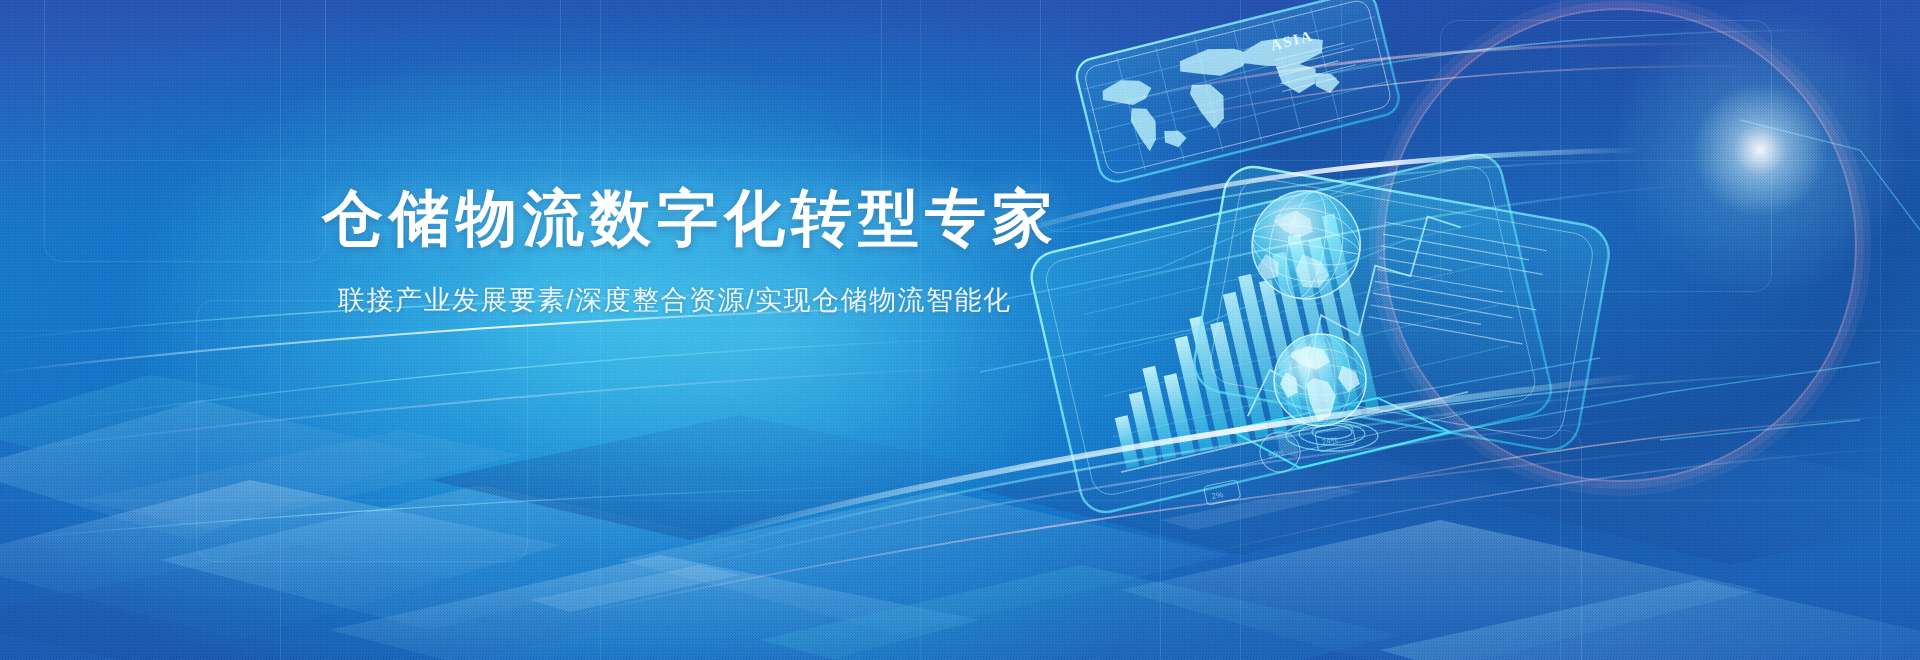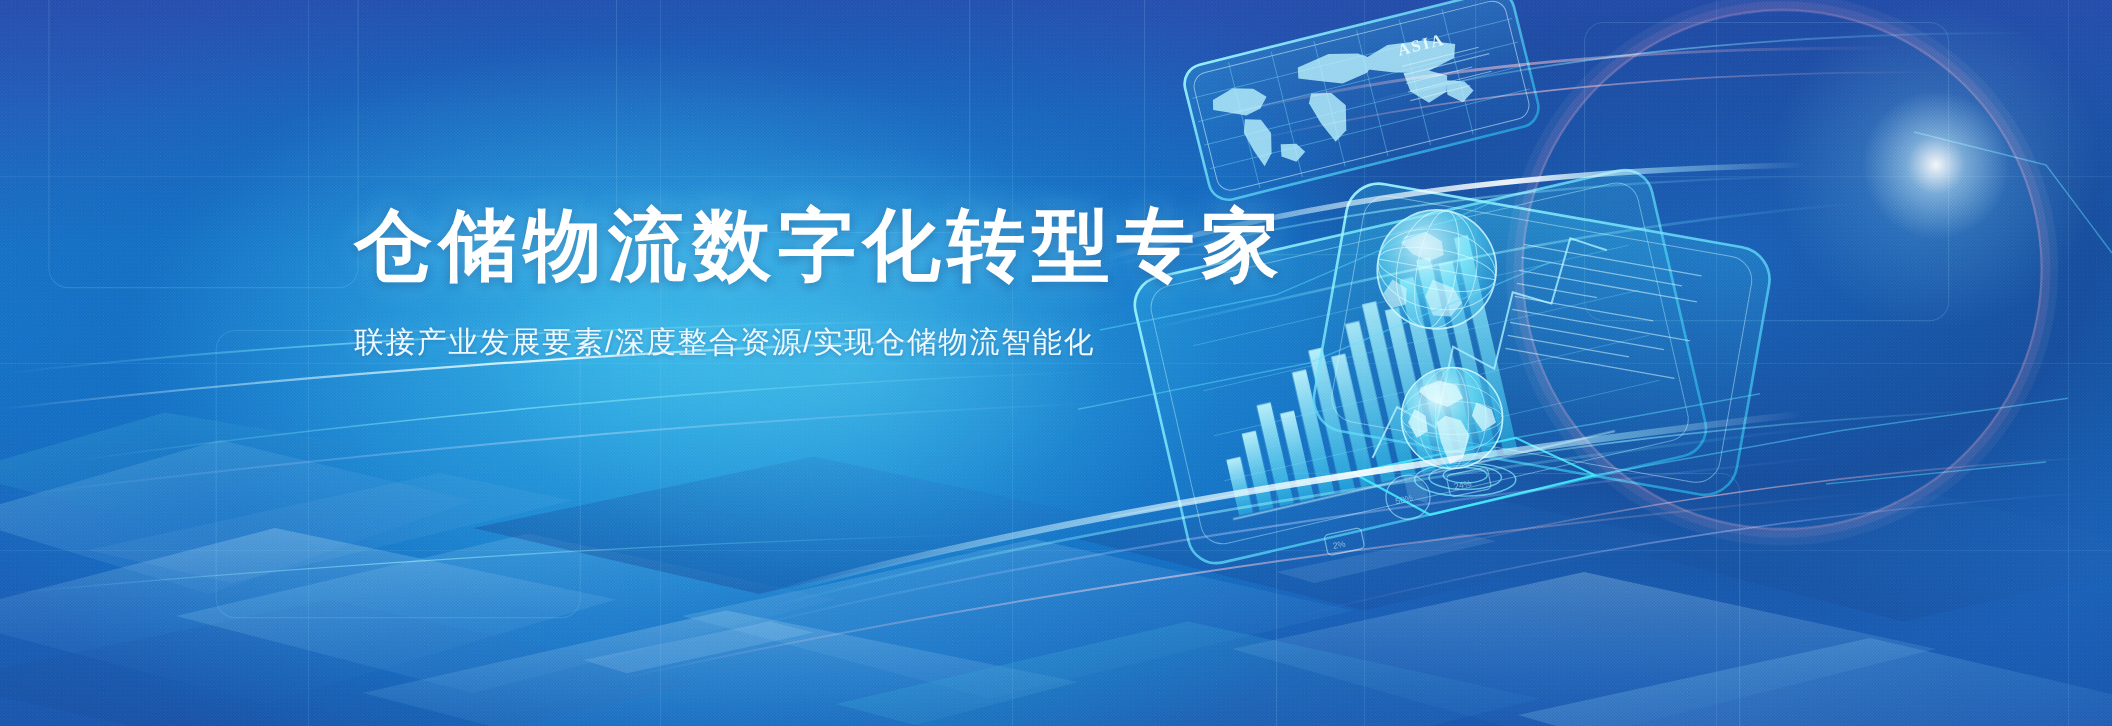--- a/index.html
+++ b/index.html
@@ -79,30 +79,30 @@
     transform:translate(-50%,-50%);
     border-radius:50%;
     box-shadow:0 0 0 2px rgba(255,150,120,.22), 0 0 0 9px rgba(255,120,90,.10), 0 0 0 16px rgba(255,180,140,.06);
     mix-blend-mode:screen;pointer-events:none;
   }
 
   
   .copy{position:absolute;left:322px;top:186px;width:900px;}
   .headline{
     margin:0;
-    font-size:71px;
+    font-size:61px;
     line-height:1.08;
     font-weight:700;
     color:#ffffff;
     letter-spacing:6px;
     text-shadow:0 0 26px rgba(120,215,255,.55), 0 2px 10px rgba(0,45,100,.45);
     white-space:nowrap;
   }
   .subline{
-    margin:30px 0 0 0;
+    margin:30px 0 0 16px;
     font-size:27px;
     font-weight:400;
     color:#eef9ff;
     letter-spacing:1.5px;
     text-shadow:0 0 16px rgba(120,210,255,.45), 0 1px 5px rgba(0,50,105,.35);
     white-space:nowrap;
   }
 </style>
 </head>
 <body>

